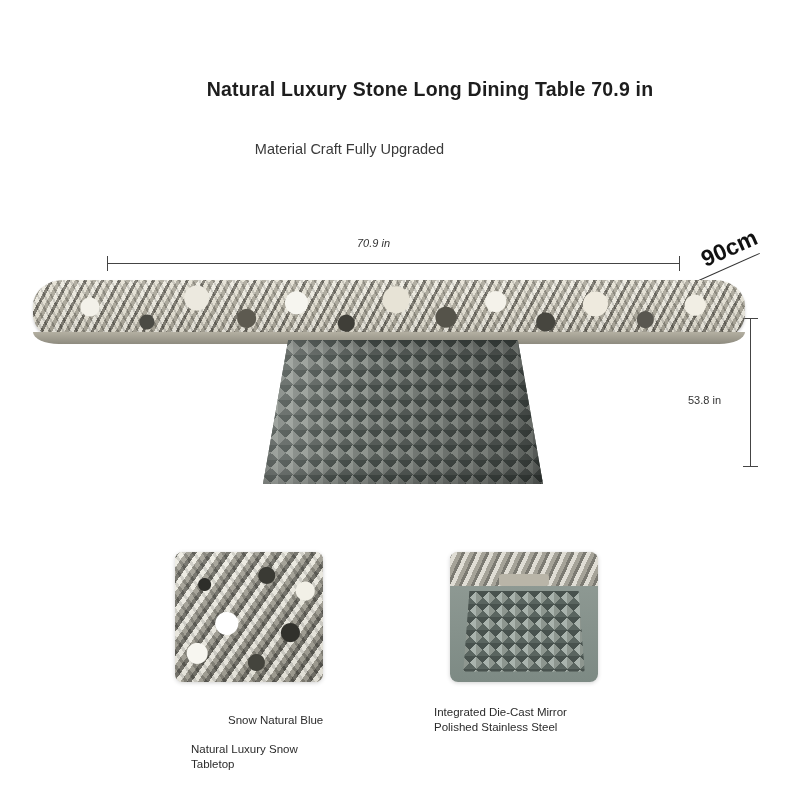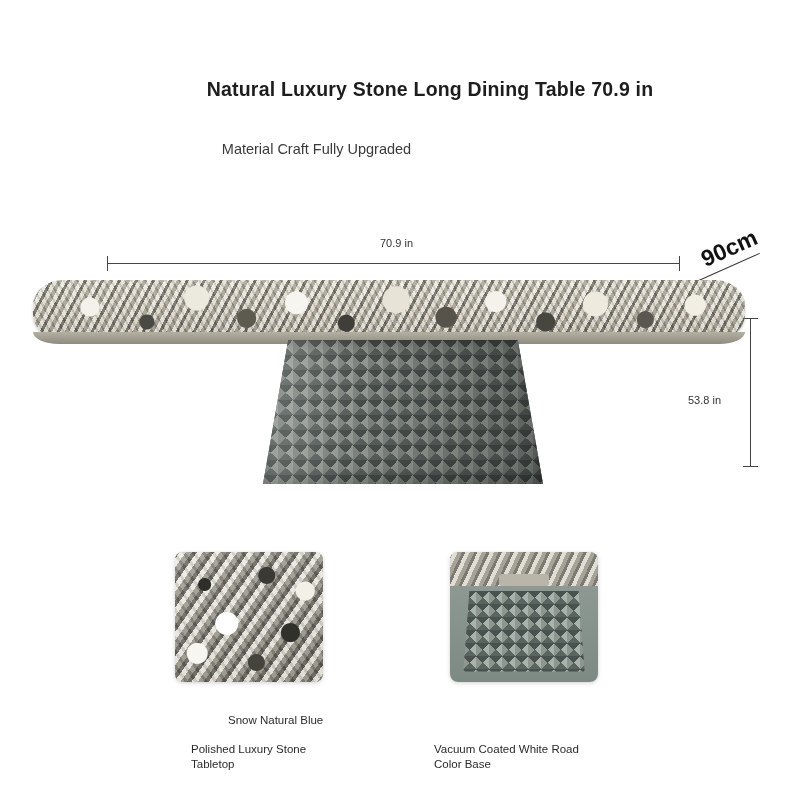--- a/index.html
+++ b/index.html
@@ -35,30 +35,31 @@
     margin-left: 30px;
   }
   .subtitle {
     position: absolute;
     top: 141px;
     left: 0;
     width: 633px;
     text-align: center;
     font-size: 14.5px;
     color: #3a3a3a;
+    padding-left: 33px;
   }
 
   
   .dim-label {
     position: absolute;
     font-size: 11px;
     color: #333;
     white-space: nowrap;
   }
-  .dim-width-label { left: 380px; top: 237px; }
+  .dim-width-label { left: 357px; top: 237px; font-style: italic; }
   .dim-height-label { left: 688px; top: 394px; }
 
   .dim-depth-label {
     position: absolute;
     left: 697px;
     top: 248px;
     font-size: 23px;
     font-weight: bold;
     color: #111;
     transform: rotate(-24deg);
@@ -269,26 +270,26 @@
     <div class="tabletop"></div>
     <div class="tabletop-edge"></div>
     <div class="base"></div>
     <div class="base-shade"></div>
   </div>
 
   <div class="swatch swatch-1">
     <div class="sw-img"></div>
   </div>
   <div class="cap cap-1-name">Snow Natural Blue</div>
-  <div class="cap cap-1-desc">Polished Luxury Stone
+  <div class="cap cap-1-desc">Natural Luxury Snow
 Tabletop</div>
 
   <div class="swatch swatch-2">
     <div class="sw-img">
       <div class="sw2-top"></div>
       <div class="sw2-handle"></div>
       <div class="sw2-base"></div>
     </div>
   </div>
-  <div class="cap cap-2-desc">Vacuum Coated White Road
-Color Base</div>
+  <div class="cap cap-2-name">Integrated Die-Cast Mirror
+Polished Stainless Steel</div>
 
 </div>
 
 </body></html>

